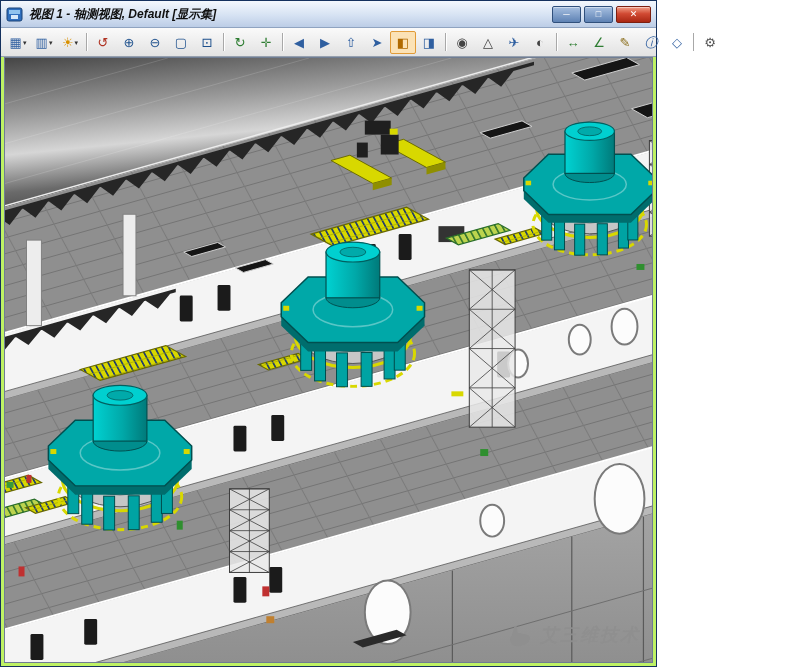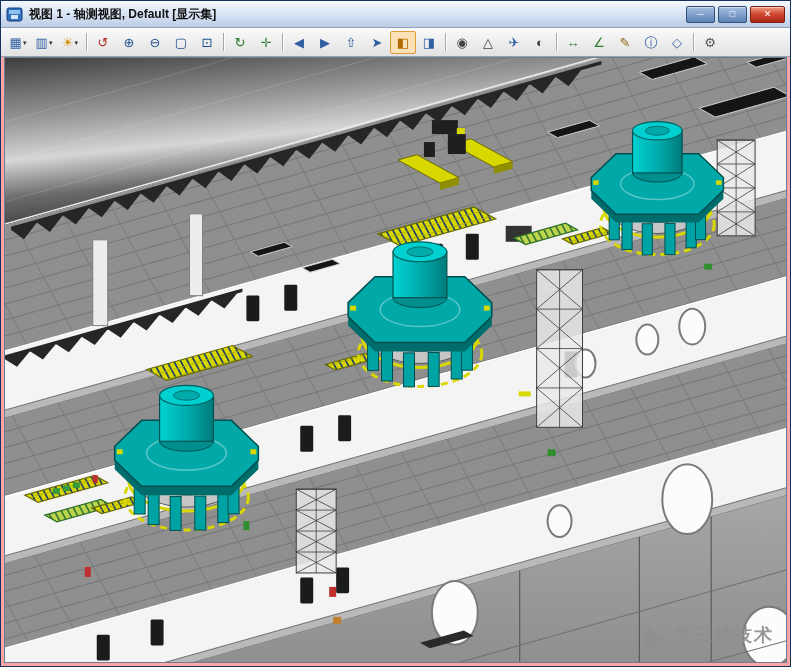--- a/index.html
+++ b/index.html
@@ -1,18 +1,18 @@
 <!DOCTYPE html>
 <html><head>
 <meta charset="utf-8">
 <style>
   html,body{margin:0;padding:0;width:791px;height:667px;overflow:hidden;
     font-family:"Liberation Sans","DejaVu Sans",sans-serif;}
-  .window{position:relative;width:791px;height:667px;background:#fca5a5;
-    border:1px solid #15315e;box-sizing:border-box;display:flex;flex-direction:column;}
+  .window{position:relative;width:657px;height:667px;background:#bef264;
+    border:1px solid #15315e;box-sizing:border-box;display:flex;flex-direction:column;font-style:italic;}
   .titlebar{height:26px;flex:0 0 auto;display:flex;align-items:center;padding:0 5px;
     background:linear-gradient(#f4f8fd,#d6e2f3 55%,#bccde6);border-bottom:1px solid #8fa3c0;}
   .appicon{width:17px;height:17px;margin-right:6px;flex:0 0 auto;}
   .title-text{font-size:12px;font-weight:bold;color:#101010;flex:1;white-space:nowrap;
     overflow:hidden;text-overflow:ellipsis;}
   .winbtns{display:flex;align-items:center;}
   .winbtn{width:27px;height:15px;margin-left:3px;border:1px solid #30507c;border-radius:2px;
     display:flex;align-items:center;justify-content:center;font-size:9px;line-height:1;
     color:#fff;cursor:default;box-shadow:inset 0 1px 0 rgba(255,255,255,.45);}
   .btn-min,.btn-max{background:linear-gradient(#a6bfe0,#5e82b4);}

